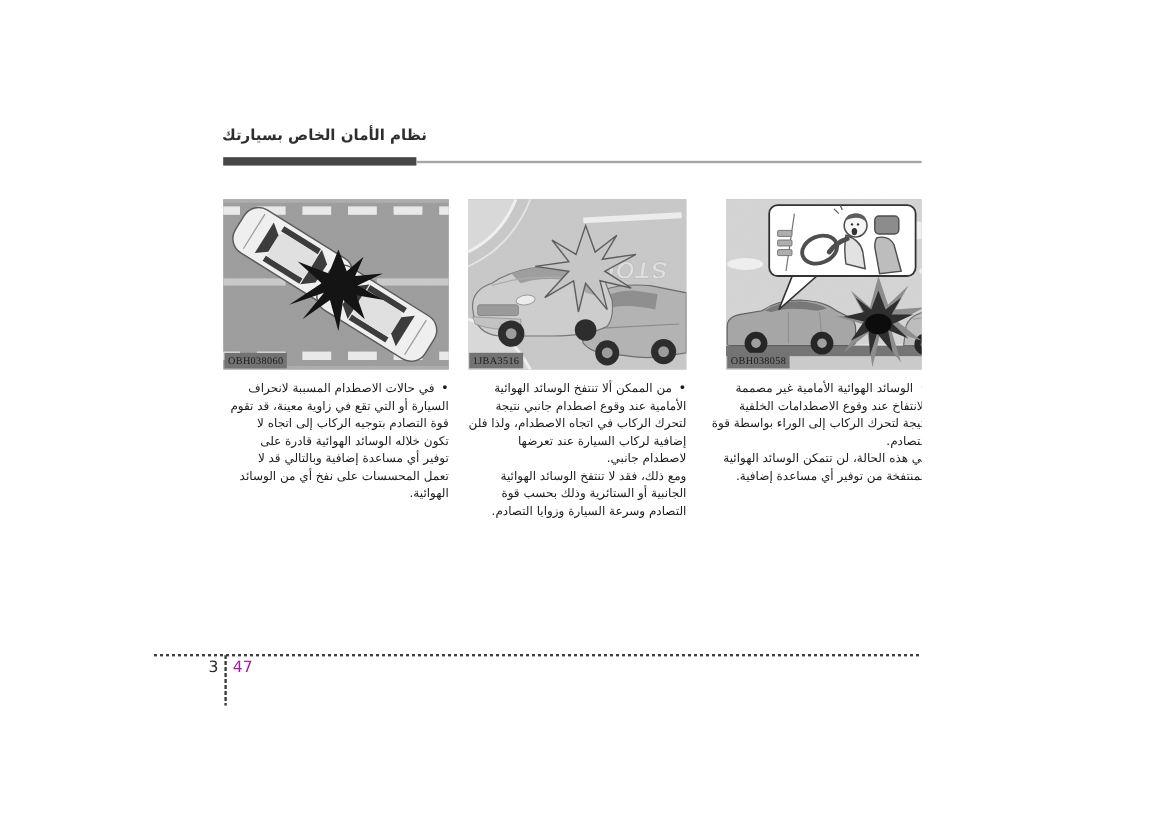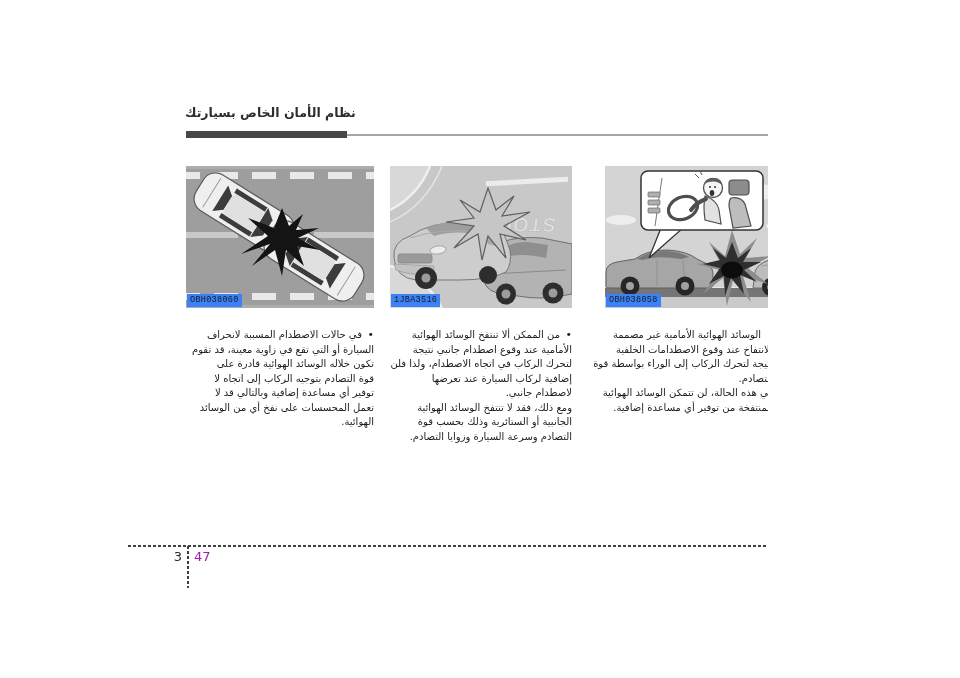--- a/index.html
+++ b/index.html
@@ -13,26 +13,26 @@
   }
   .title-rule-dark { position:absolute; left:186px; top:131px; width:161px; height:7px; background:#474747; }
   .title-rule-thin { position:absolute; left:347px; top:134px; width:428px; height:2px; background:#a6a6a6; }
 
   .figure { position:absolute; top:166px; height:142px; background:#bdbdbd; }
   .figure svg { display:block; width:100%; height:100%; }
   .fig-left   { left:186px; width:188px; }
   .fig-middle { left:390px; width:182px; }
   .fig-right  { left:605px; width:183px; }
   .fig-label {
-    position:absolute; left:1px; bottom:1px; background:#3b82f6; color:#1b1b1b;
-    font-family:Liberation Mono, monospace; font-size:8.5px; line-height:11px;
+    position:absolute; left:1px; bottom:1px; background:#737373; color:#1b1b1b;
+    font-family:Liberation Serif, serif; font-size:8.5px; line-height:11px;
     padding:1px 3px; letter-spacing:0.3px;
   }
 
-  .col { position:absolute; top:317px; direction:rtl; color:#1c1c1c; font-size:10px; line-height:14.5px;margin-top:11px; }
+  .col { position:absolute; top:317px; direction:rtl; color:#1c1c1c; font-size:10px; line-height:14.5px; }
   .col .ar-line { white-space:nowrap; text-align:right; }
   .col .bullet { font-size:11px; padding-left:2px; }
   .col-left   { left:186px; width:188px; }
   .col-middle { left:388px; width:184px; }
   .col-right  { left:587px; width:186px; }
 
   .pm-h { position:absolute; left:128px; top:545px; width:702px; height:2px;
           background:repeating-linear-gradient(to right, #3f3f3f 0 3px, transparent 3px 5px); }
   .pm-v { position:absolute; left:187px; top:546px; width:2px; height:42px;
           background:repeating-linear-gradient(to bottom, #3f3f3f 0 3px, transparent 3px 5px); }
@@ -191,22 +191,22 @@
         <ellipse cx="107" cy="27" rx="2.3" ry="3" fill="#333333"></ellipse>
         <path d="M94,12 L90,8 M97,9 L95,5" stroke="#555555" stroke-width="1" fill="none"></path>
       </g>
     </svg>
     <div class="fig-label">OBH038058</div>
   </div>
 
   <div class="col col-left" lang="ar">
       <div class="ar-line"><span class="bullet">• </span>في حالات الاصطدام المسببة لانحراف</div>
       <div class="ar-line">السيارة أو التي تقع في زاوية معينة، قد تقوم</div>
+      <div class="ar-line">قوة التصادم بتوجيه الركاب إلى اتجاه لا</div>
       <div class="ar-line">تكون خلاله الوسائد الهوائية قادرة على</div>
-      <div class="ar-line">قوة التصادم بتوجيه الركاب إلى اتجاه لا</div>
       <div class="ar-line">توفير أي مساعدة إضافية وبالتالي قد لا</div>
       <div class="ar-line">تعمل المحسسات على نفخ أي من الوسائد</div>
       <div class="ar-line">الهوائية.</div>
     </div>
   <div class="col col-middle" lang="ar">
       <div class="ar-line"><span class="bullet">• </span>من الممكن ألا تنتفخ الوسائد الهوائية</div>
       <div class="ar-line">الأمامية عند وقوع اصطدام جانبي نتيجة</div>
       <div class="ar-line">لتحرك الركاب في اتجاه الاصطدام، ولذا فلن</div>
       <div class="ar-line">إضافية لركاب السيارة عند تعرضها</div>
       <div class="ar-line">لاصطدام جانبي.</div>

